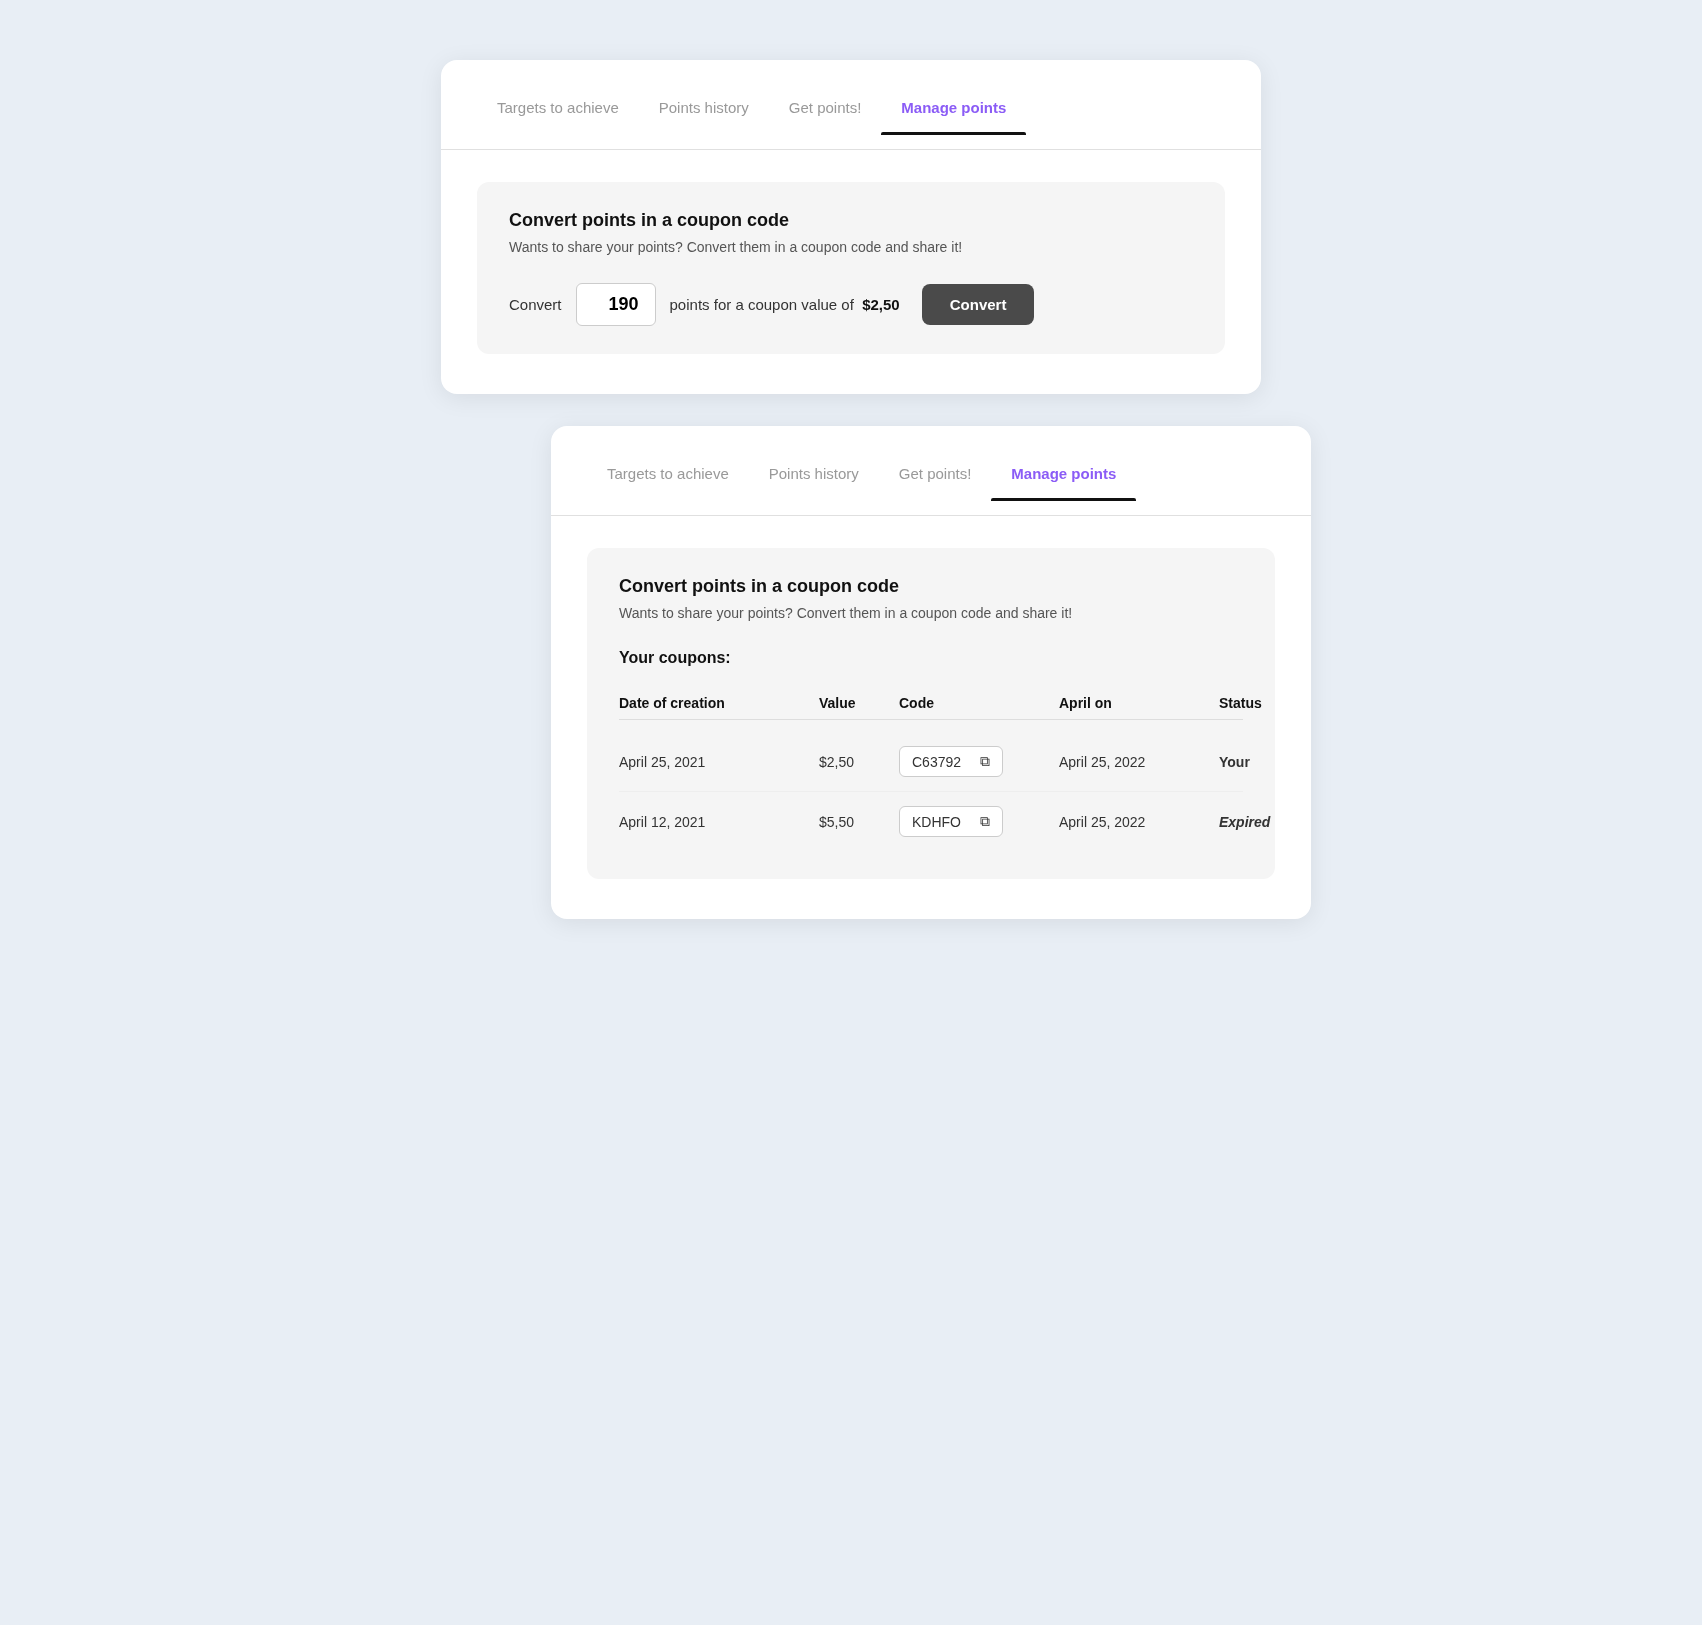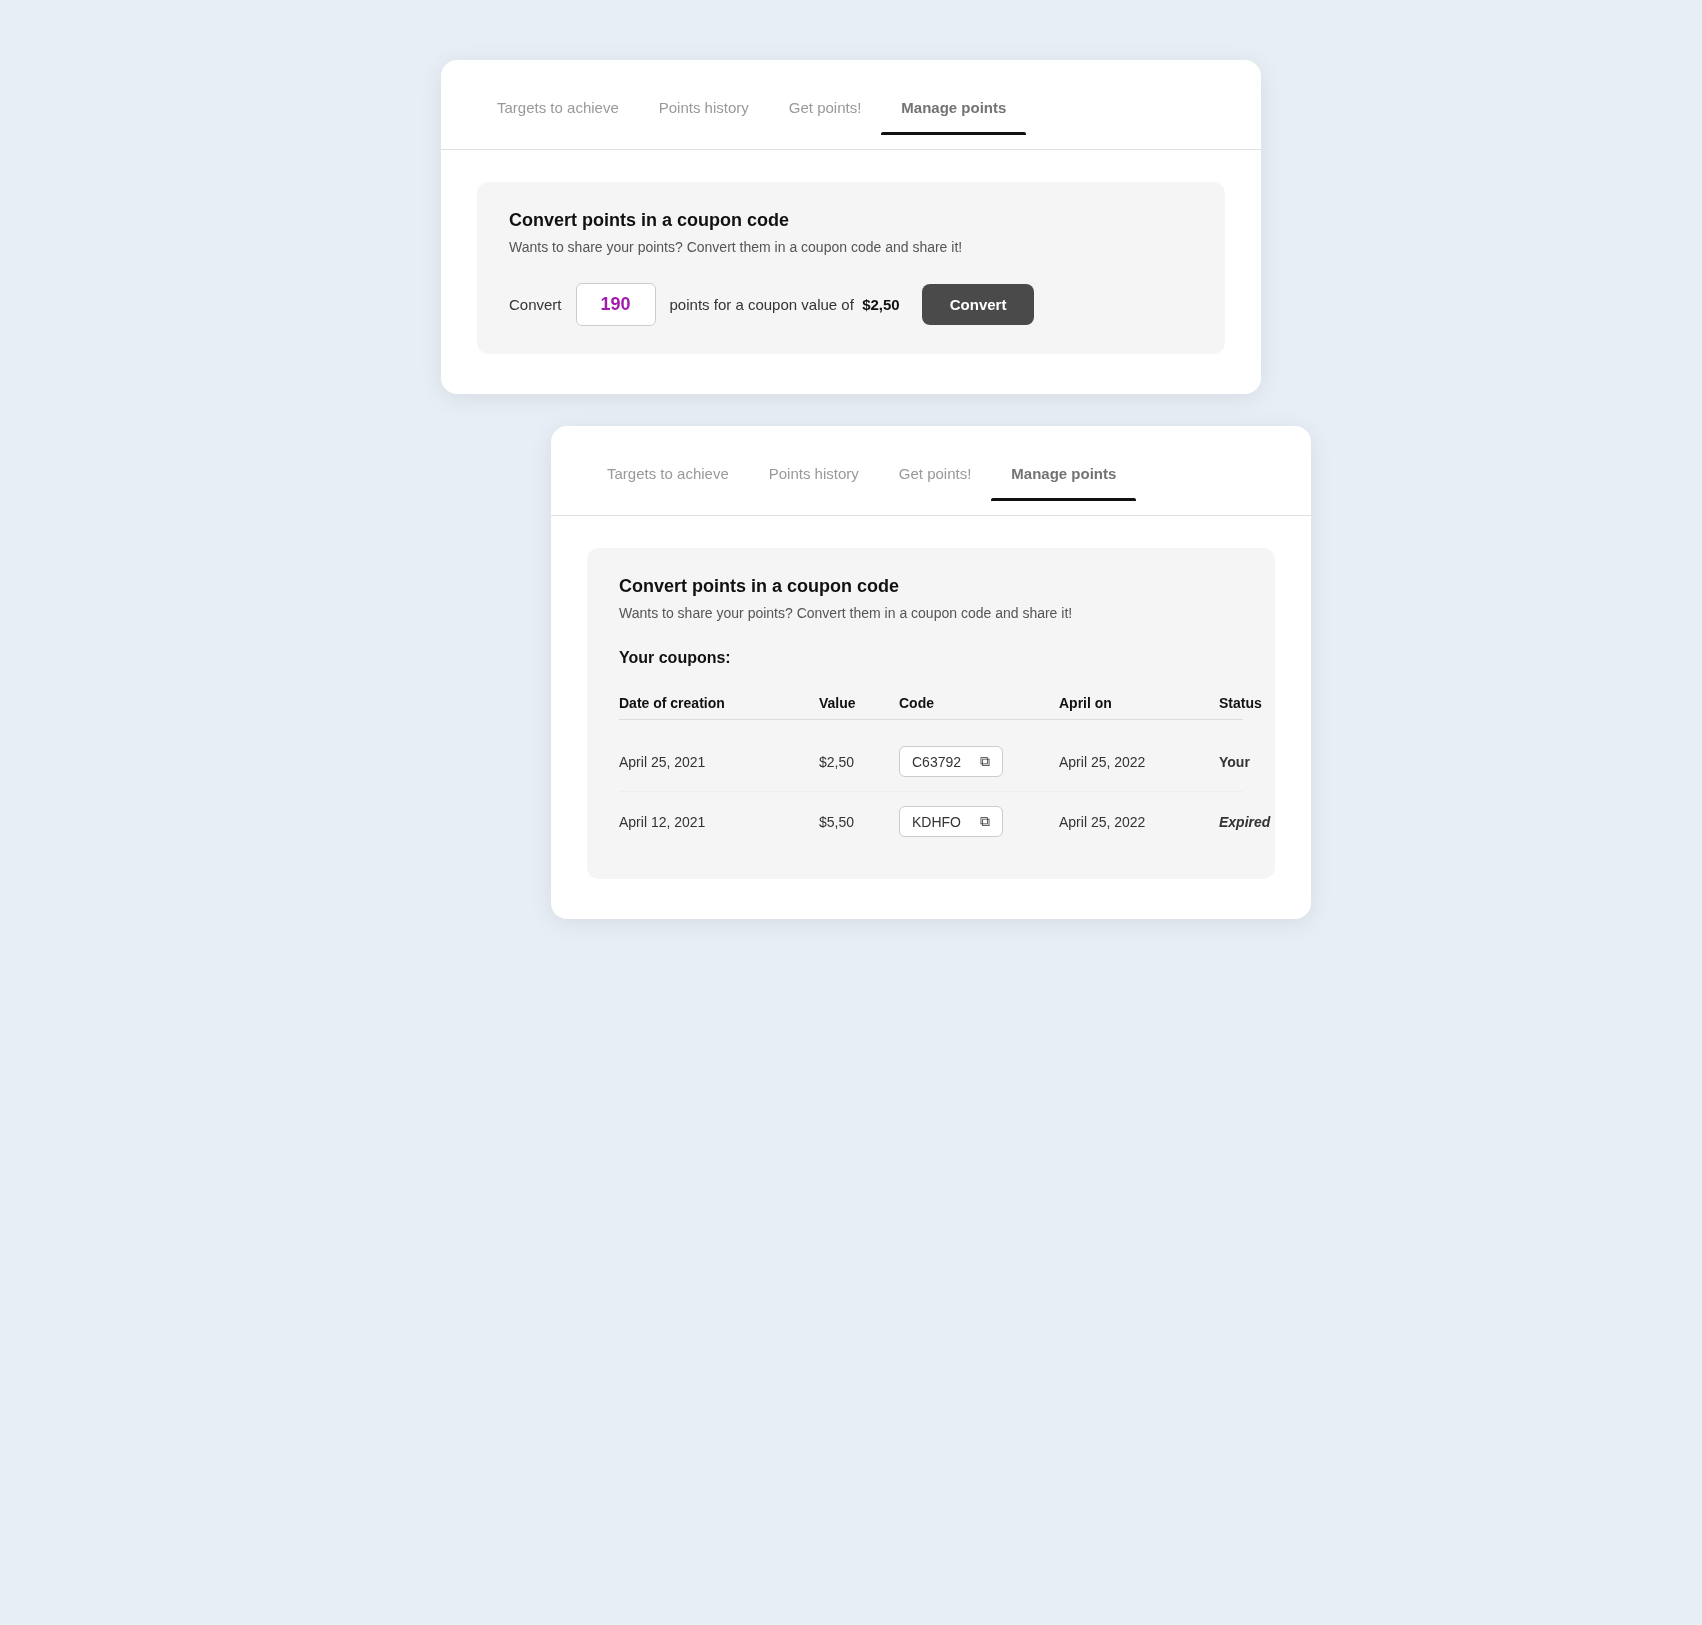--- a/index.html
+++ b/index.html
@@ -38,21 +38,21 @@
       padding: 24px 20px 18px;
       font-size: 15px;
       color: #999;
       cursor: pointer;
       position: relative;
       white-space: nowrap;
       font-weight: 400;
     }
 
     .tab.active {
-      color: #737373;
+      color: #8b5cf6;
       font-weight: 700;
     }
 
     .tab.active::after {
       content: '';
       position: absolute;
       bottom: -1px;
       left: 0;
       right: 0;
       height: 3px;
@@ -95,22 +95,22 @@
       color: #333;
     }
 
     .convert-input {
       border: 1.5px solid #ccc;
       border-radius: 6px;
       padding: 10px 16px;
       font-size: 18px;
       font-weight: 600;
       width: 80px;
-      text-align: center;
-      color: #a21caf;
+      text-align: right;
+      color: #000000;
       background: #fff;
     }
 
     .convert-suffix {
       font-size: 15px;
       color: #333;
     }
 
     .convert-value {
       font-weight: 700;

